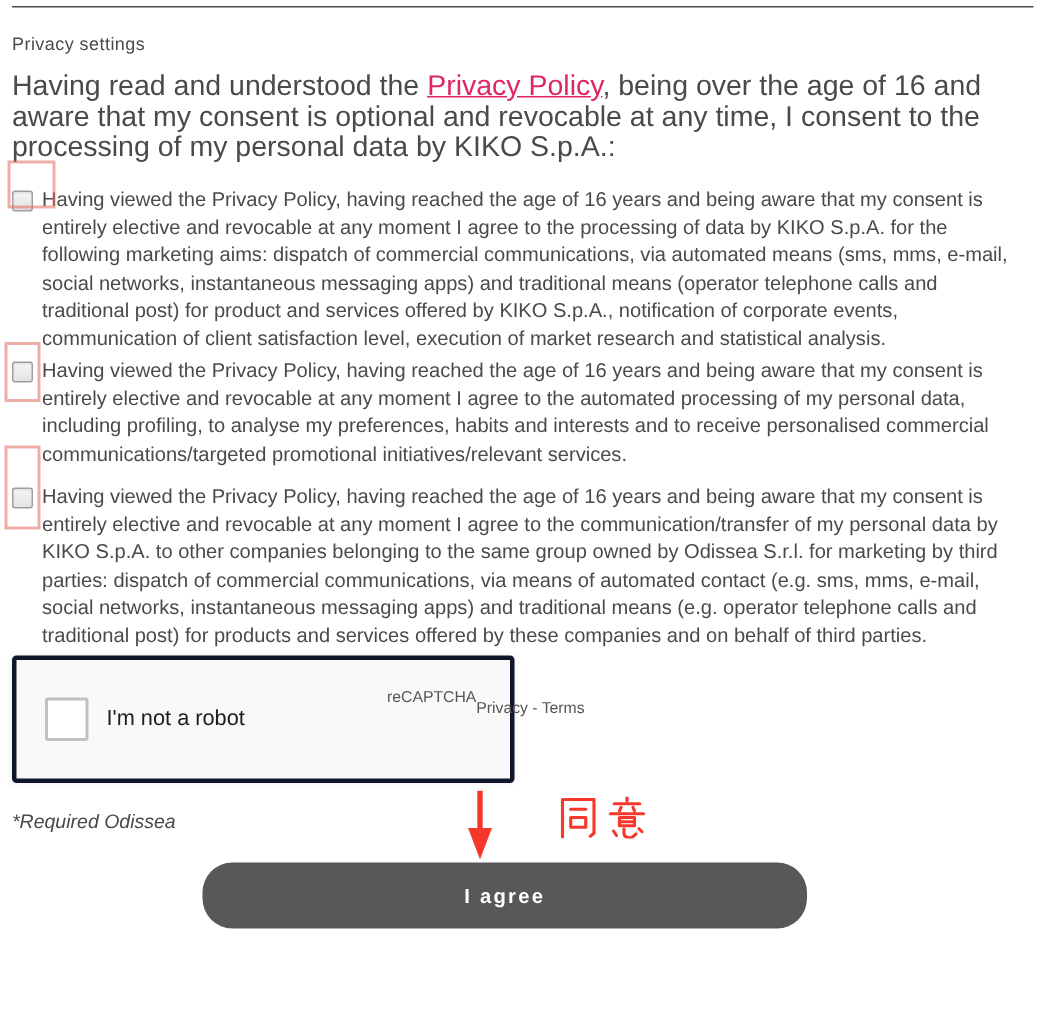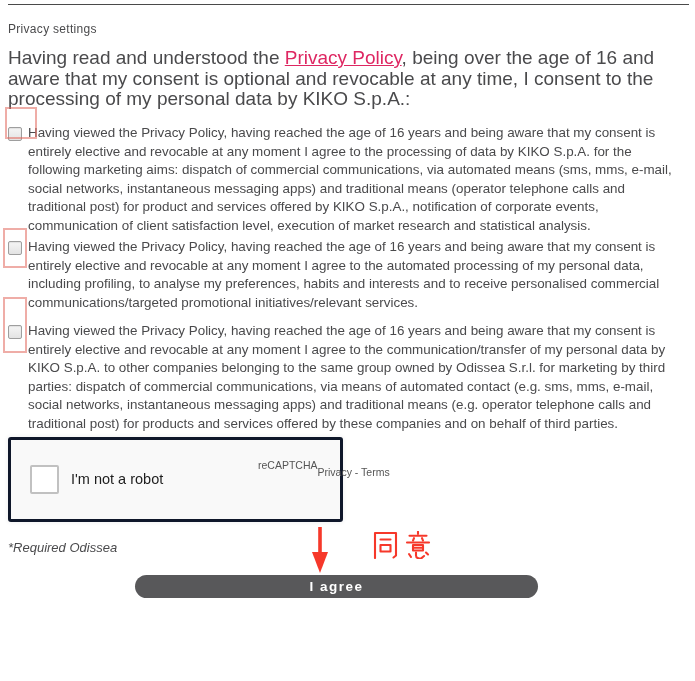--- a/index.html
+++ b/index.html
@@ -58,21 +58,21 @@
     display:flex;flex-direction:row;align-items:center;
   }
   .rc-brand{font-size:10.5px;color:#555;margin-top:2px;}
   .rc-links{font-size:10.5px;color:#555;margin-top:16px;white-space:nowrap;}
   .rc-links a{color:#555;text-decoration:none;cursor:pointer;}
   .required-note{
     position:absolute;left:8px;top:540px;margin:0;
     font-style:italic;font-size:13px;color:#4a4a4c;
   }
   .agree-btn{
-    position:absolute;left:135px;top:575px;width:403px;height:23px;
+    position:absolute;left:135px;top:575px;width:403px;height:44px;
     background:#58585a;border:none;border-radius:20px;
     color:#ffffff;font-family:"Liberation Sans",sans-serif;
     font-size:13.5px;font-weight:bold;letter-spacing:1.5px;
     cursor:pointer;
   }
   .footer-text{
     position:absolute;left:8px;top:620px;width:672px;margin:0;
     text-align:center;font-size:13.4px;line-height:18px;color:#8f8f93;
   }
   

